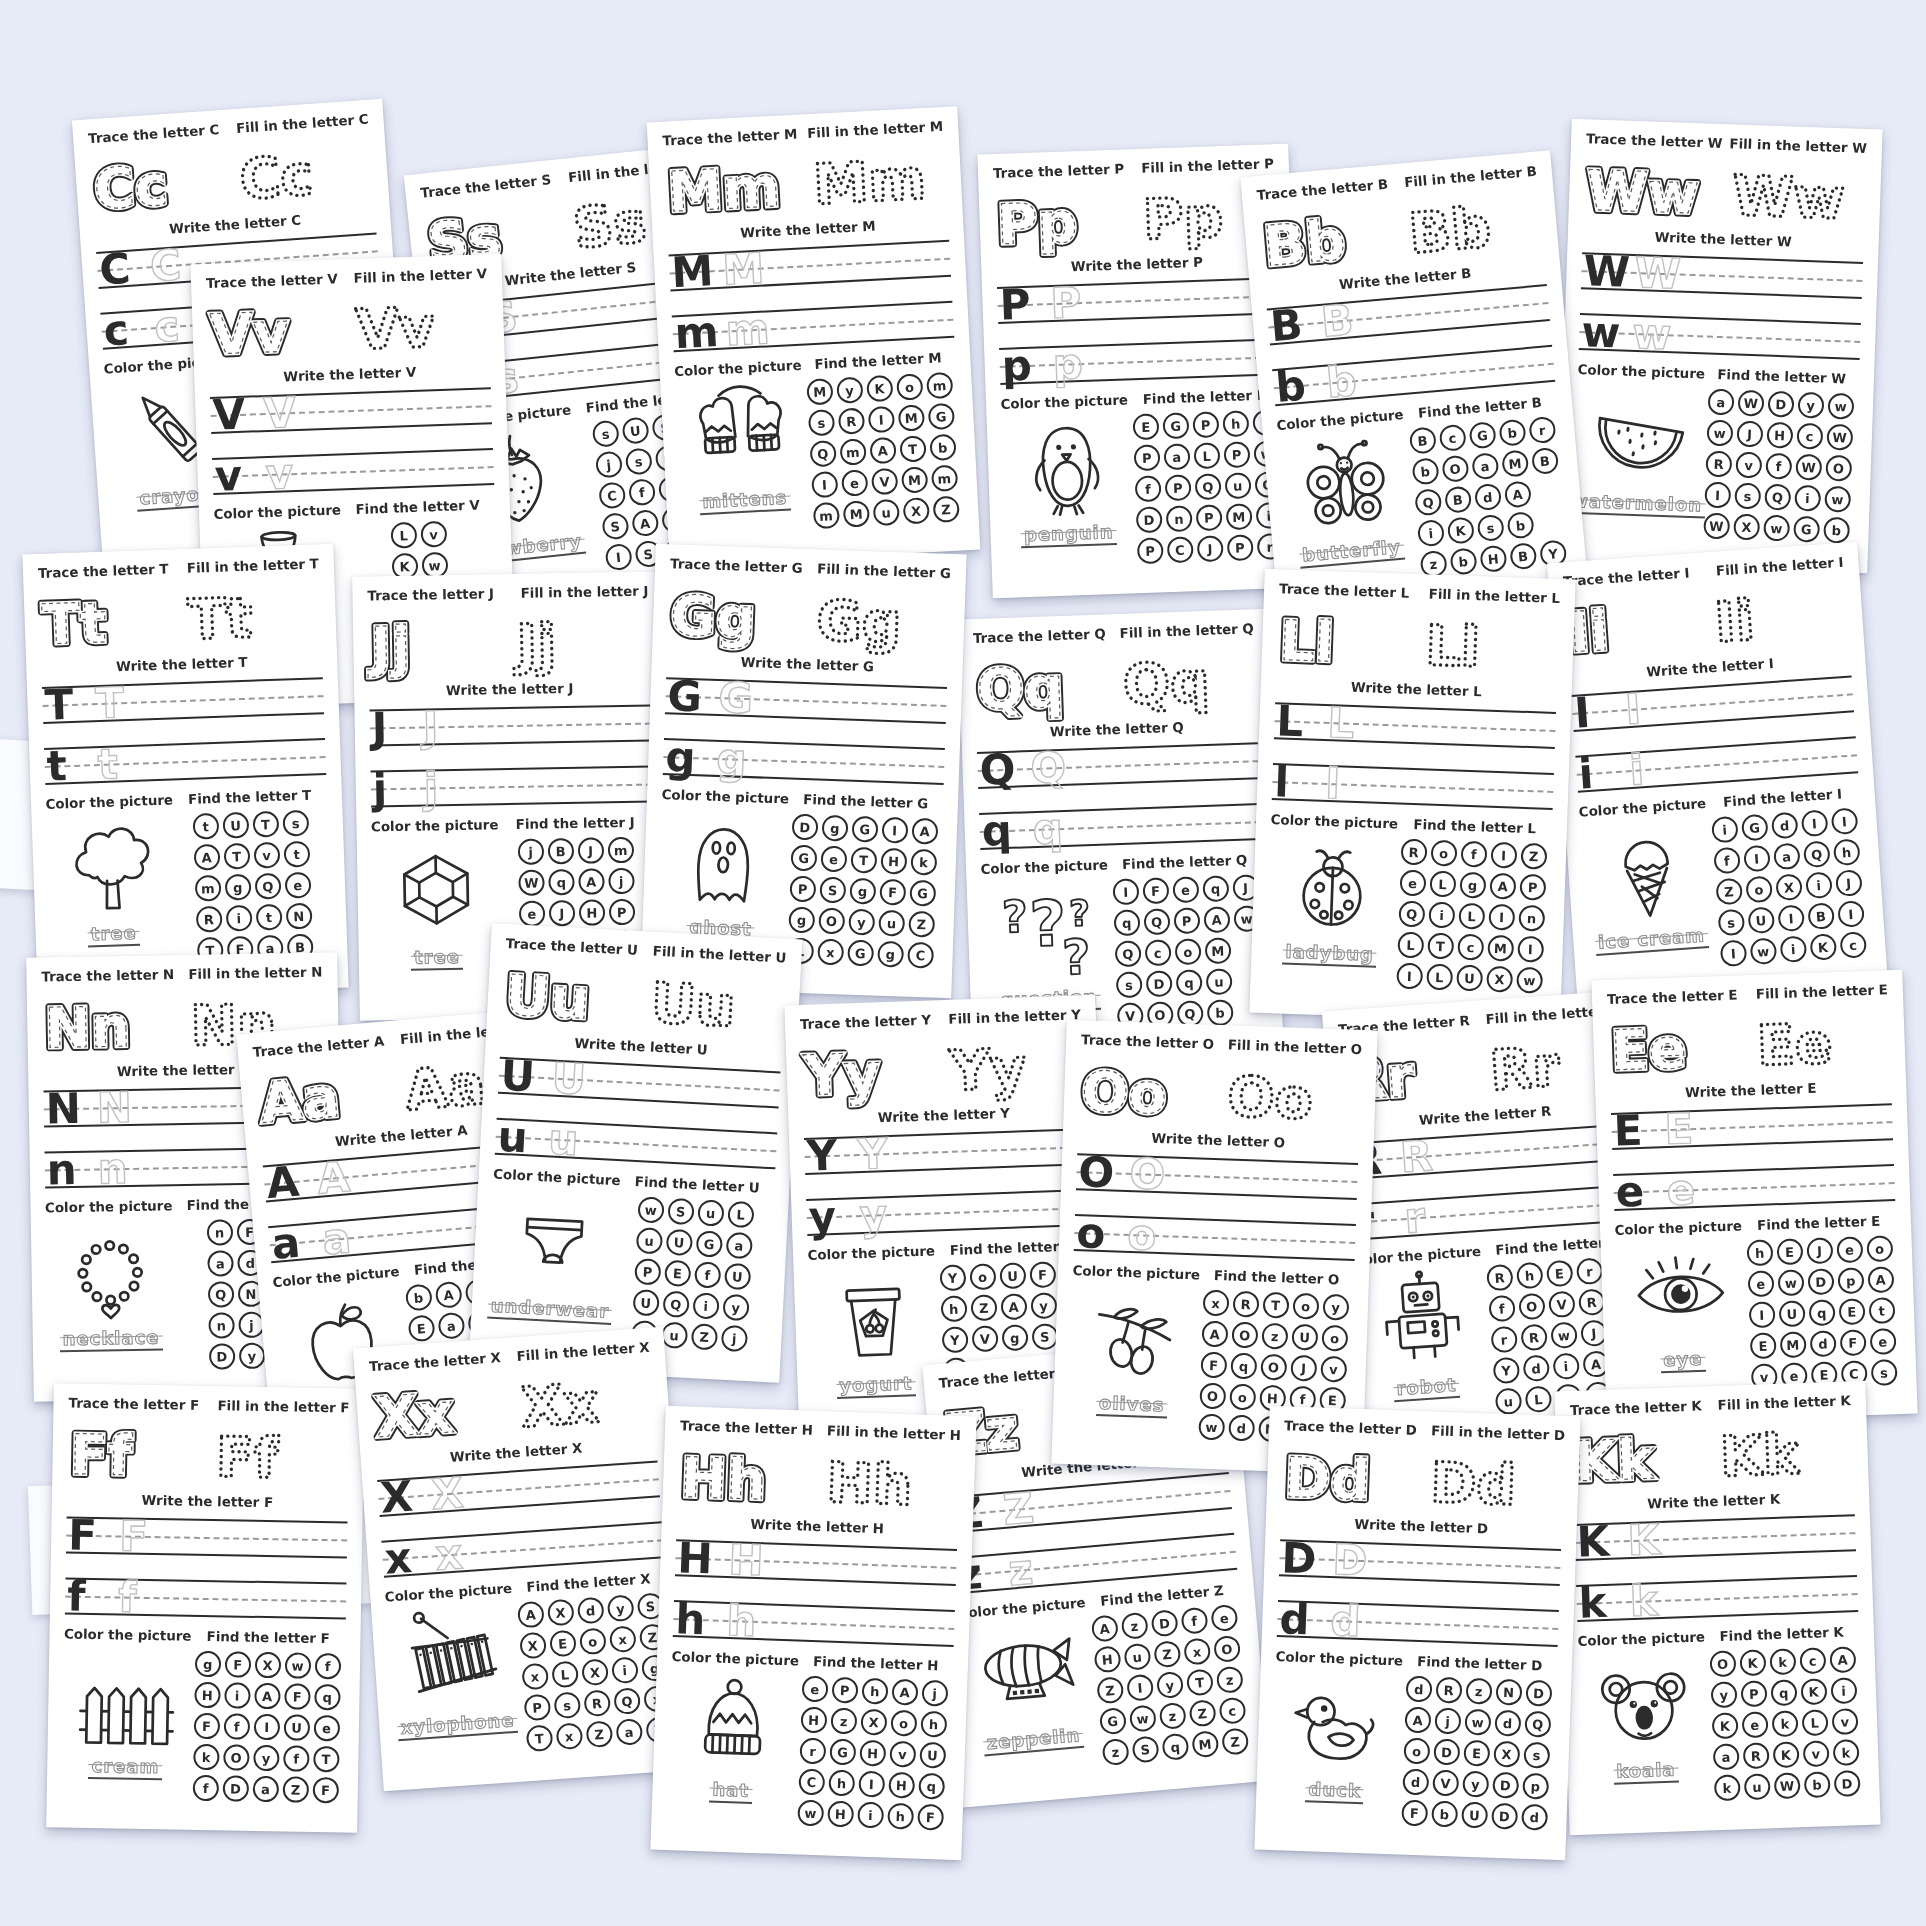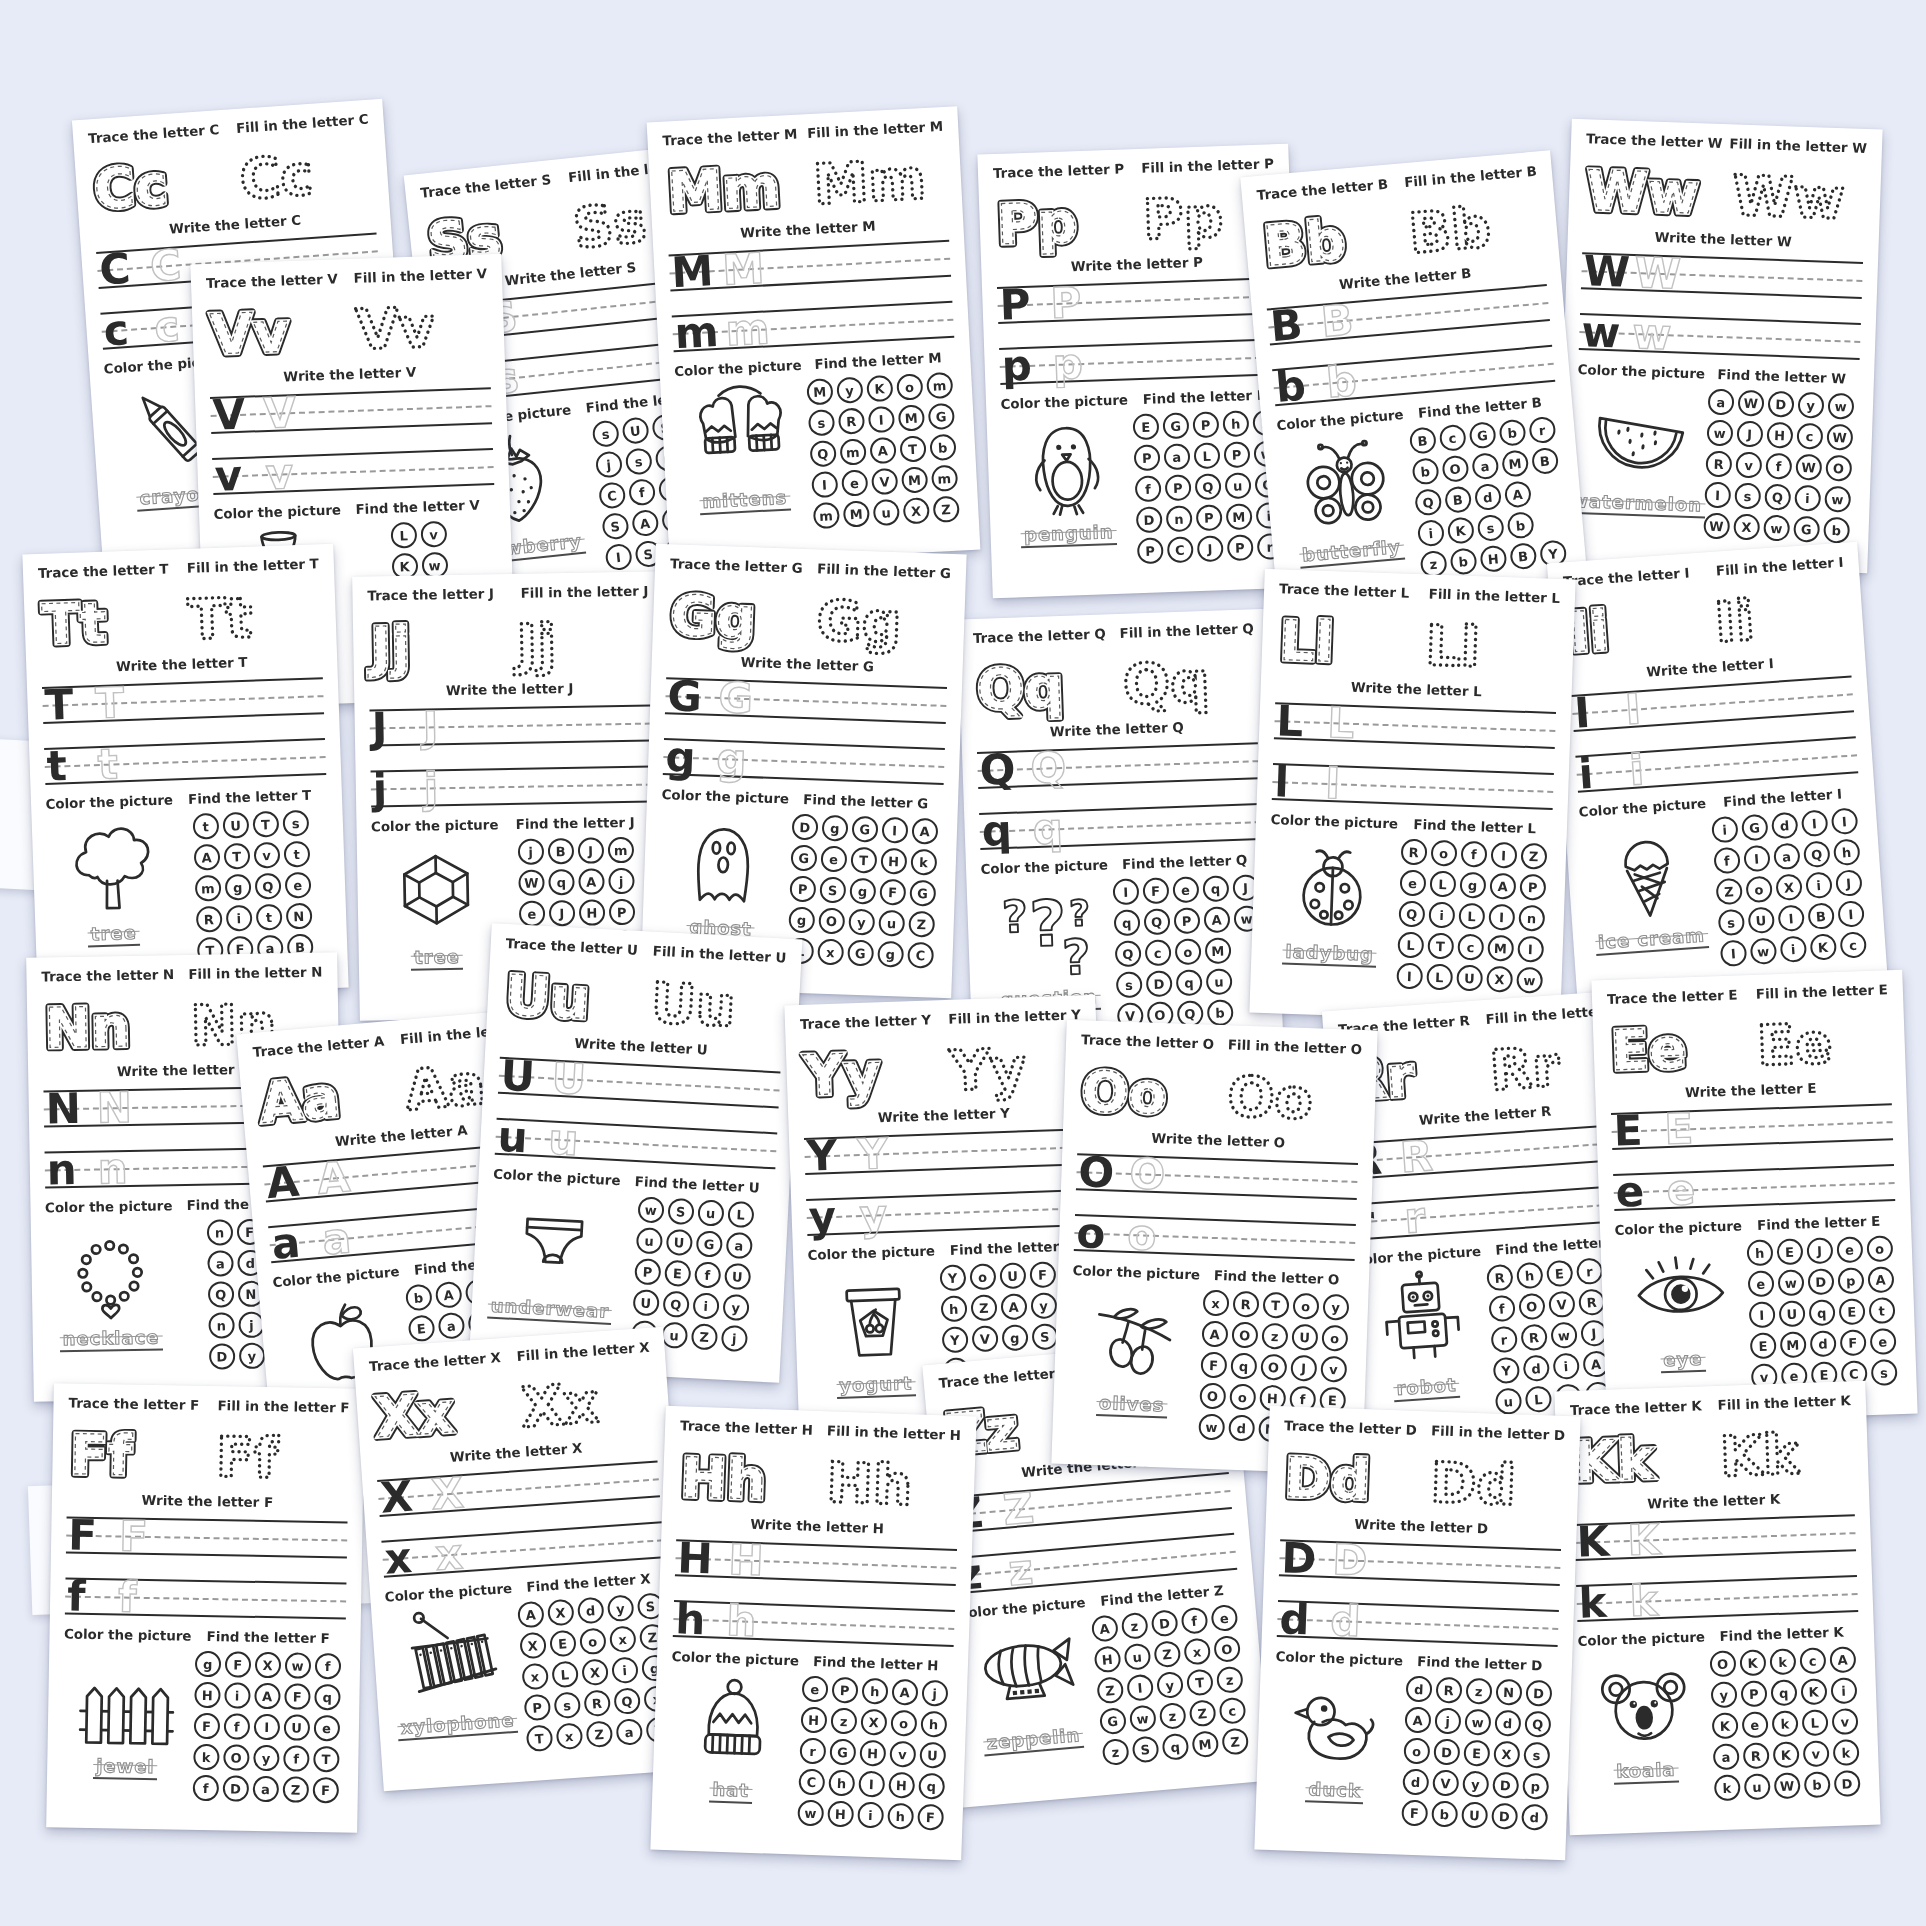--- a/index.html
+++ b/index.html
@@ -1701,21 +1701,21 @@
               <g fill="none" stroke="#2b2b2b" stroke-width="2.6" stroke-linecap="round" stroke-linejoin="round">
                 <path d="M6 60 H94 M6 78 H94"></path>
                 <g fill="#fff">
                   <path d="M12 90 V46 L19 38 L26 46 V90 Z"></path>
                   <path d="M33 90 V46 L40 38 L47 46 V90 Z"></path>
                   <path d="M54 90 V46 L61 38 L68 46 V90 Z"></path>
                   <path d="M75 90 V46 L82 38 L89 46 V90 Z"></path>
                 </g>
               </g>
             </svg></div>
-         <div class="trace-word">jewel</div>
+         <div class="trace-word">cream</div>
        </div>
        <div class="find-col">
          <div class="sec-label">Find the letter F</div>
          <div class="find-grid">
             <div class="fg-row">
               <div class="fg-cell">g</div>
               <div class="fg-cell">F</div>
               <div class="fg-cell">X</div>
               <div class="fg-cell">w</div>
               <div class="fg-cell">f</div>

